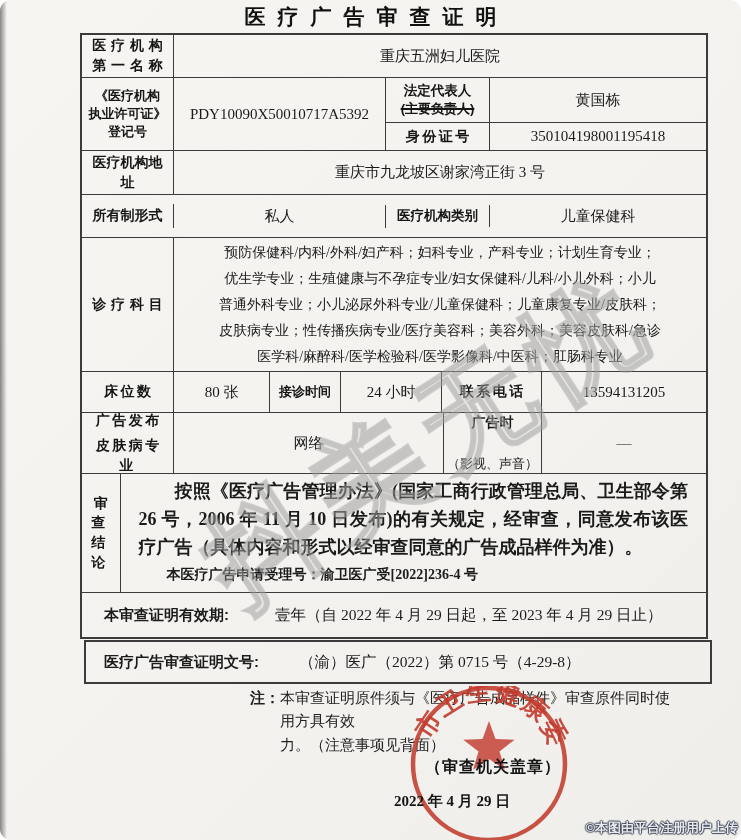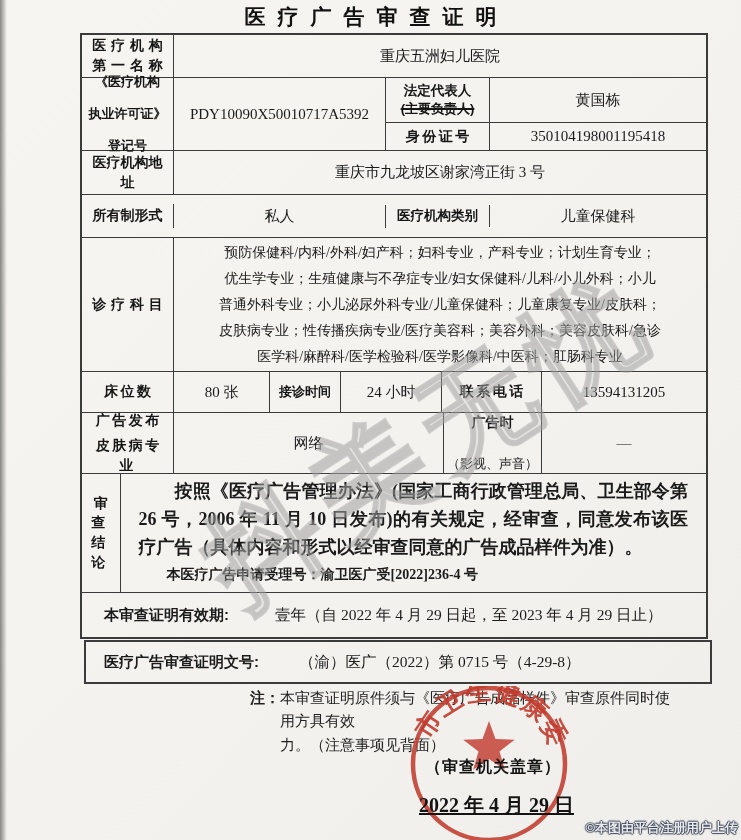--- a/index.html
+++ b/index.html
@@ -1,19 +1,19 @@
 <!DOCTYPE html>
 <html><head>
 <meta charset="utf-8">
 <style>
   html,body{margin:0;padding:0;}
   .page{
     position:relative; width:741px; height:840px; overflow:hidden;
     background:linear-gradient(135deg,#f6f5f2 0%, #f3f2ef 55%, #efeeea 100%);
-    color:#1b1b1b; font-family:"Liberation Serif","DejaVu Serif",serif;
+    color:#1b1b1b; font-family:"Liberation Serif","DejaVu Serif",serif;border-radius:11px;
   }
   .edge-shadow{
     position:absolute; left:0; top:0; width:7px; height:840px;
     background:linear-gradient(to right, rgba(45,45,45,.55), rgba(45,45,45,0));
   }
   .title{
     position:absolute; top:3px; left:0; width:100%;
     text-align:center; font-family:"Liberation Sans","DejaVu Sans",sans-serif;
     font-weight:bold; font-size:21px; letter-spacing:12px; text-indent:12px; color:#111;
   }
@@ -59,22 +59,22 @@
   }
   .note .prefix{flex:0 0 auto; font-weight:bold;}
   .note .body{flex:1 1 auto;}
   
   .seal{position:absolute; left:394px; top:686px; width:192px; height:154px; pointer-events:none;}
   .seal-caption{
     position:absolute; left:398px; top:757px; width:190px; text-align:center;
     font-size:16px; font-weight:bold; color:#141414; letter-spacing:1px; z-index:7;
   }
   .seal-date{
-    position:absolute; left:394px; top:792px; width:180px; text-align:right;
-    font-size:20px; font-weight:bold; color:#141414; z-index:7;text-decoration:underline;
+    position:absolute; left:394px; top:792px; width:180px; text-align:left;
+    font-size:15px; font-weight:bold; color:#141414; z-index:7;
   }
   
   .wm-diagonal{
     position:absolute; left:140px; top:250px; width:580px; height:380px;
     display:flex; align-items:center; justify-content:center;
     pointer-events:none; z-index:5;
   }
   .wm-diagonal span{
     transform:rotate(-33deg);
     font-family:"Liberation Sans","DejaVu Sans",sans-serif; font-weight:bold;
@@ -105,21 +105,21 @@
       <div class="cell" style="width:92px;">
         <div class="lbl sp">医疗机构</div>
         <div class="lbl sp">第一名称</div>
       </div>
       <div class="cell last grow">
         <div class="val">重庆五洲妇儿医院</div>
       </div>
     </div>
 
     <div class="row" style="height:72px;">
-      <div class="cell" style="width:92px;gap:14px;">
+      <div class="cell" style="width:92px;">
         <div class="lbl" style="font-size:13px;">《医疗机构</div>
         <div class="lbl" style="font-size:13px;">执业许可证》</div>
         <div class="lbl" style="font-size:13px;">登记号</div>
       </div>
       <div class="cell" style="width:212px;">
         <div class="val">PDY10090X50010717A5392</div>
       </div>
       <div class="subcol grow">
         <div class="subrow first">
           <div class="cell" style="width:104px;">

